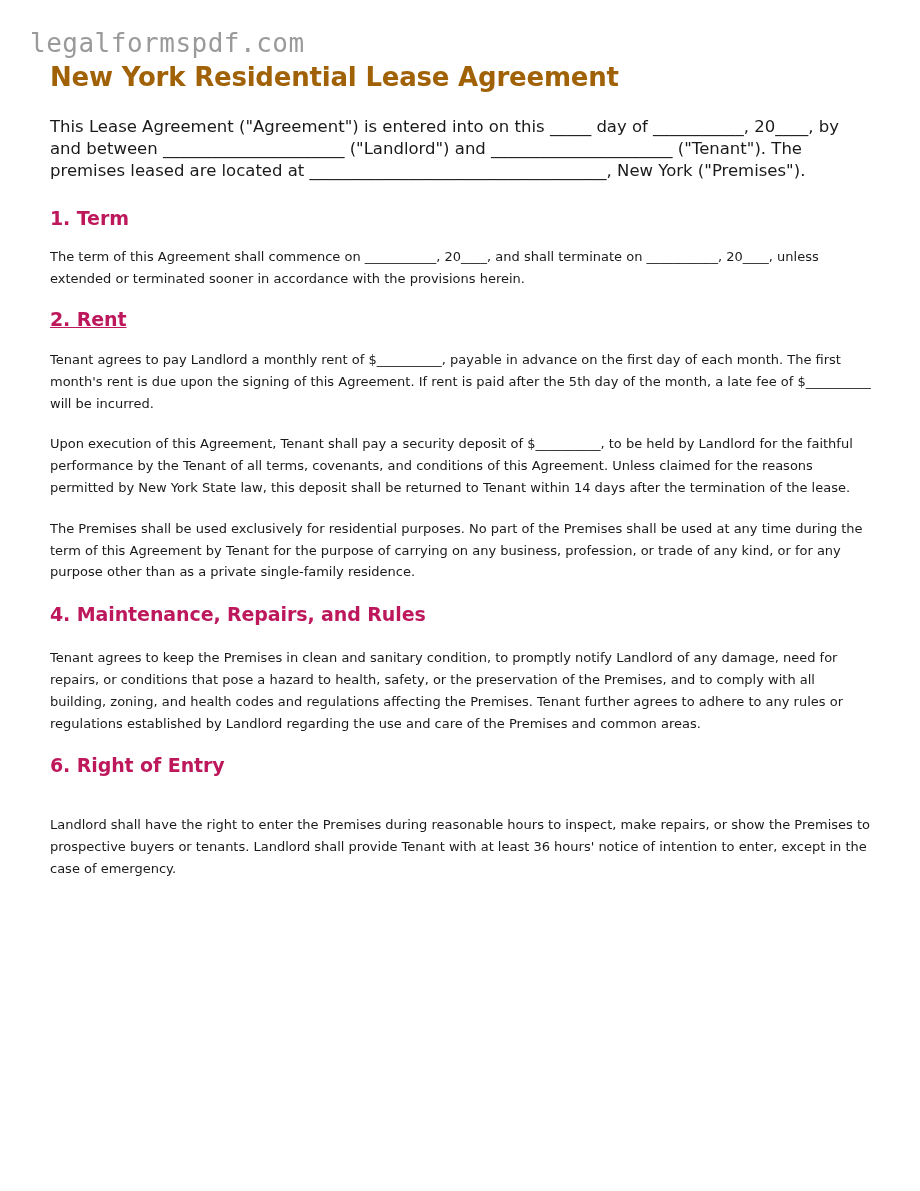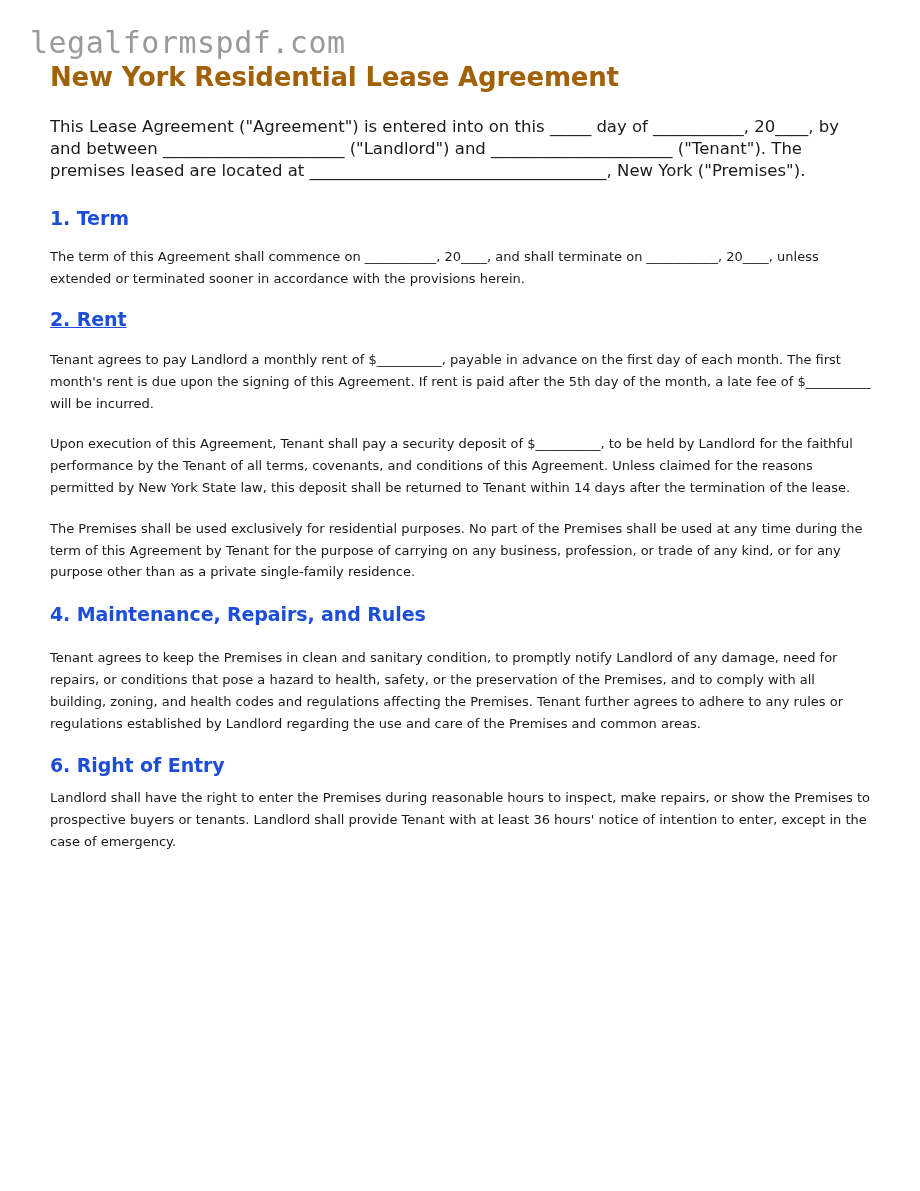--- a/index.html
+++ b/index.html
@@ -19,21 +19,21 @@
     font-family: "DejaVu Sans", "Liberation Sans", sans-serif;
     color: #000000;
   }
 
   
   .watermark {
     position: absolute;
     left: 30px;
     top: 26px;
     font-family: "DejaVu Sans Mono", "Liberation Mono", monospace;
-    font-size: 30px;
+    font-size: 26px;
     line-height: 34px;
     letter-spacing: 0.5px;
     color: #9a9a9a;
     white-space: nowrap;
     user-select: none;
   }
 
   
   .doc {
     position: absolute;
@@ -62,21 +62,21 @@
   .section {
     margin: 0 0 20px 0;
   }
 
   .section-heading {
     font-size: 19px;
     font-weight: bold;
     line-height: 23px;
     margin: 0 0 13px 0;
     letter-spacing: -0.1px;
-    color: #1d4ed8;
+    color: #be185d;
   }
 
   .section-body {
     font-size: 13px;
     line-height: 21.8px;
     margin: 0;
     color: #1a1a1a;
     text-align: left;
   }
 
@@ -86,21 +86,21 @@
   .section.s3 { margin-bottom: 19px; }
   .section.s4 { margin-bottom: 20px; }
   .section.s5 { margin-bottom: 20px; }
   .section.s6 { margin-bottom: 0; }
 
   .section.s1 .section-heading { margin-bottom: 16px; }
   .section.s2 .section-heading { margin-bottom: 18px; text-decoration: underline; }
   .section.s3 .section-heading { margin-bottom: 20px; }
   .section.s4 .section-heading { margin-bottom: 20px; }
   .section.s5 .section-heading { margin-bottom: 21px; }
-  .section.s6 .section-heading { margin-bottom: 10px; }
+  .section.s6 .section-heading { margin-bottom: 37px; }
 </style>
 </head>
 <body>
 
 <div class="page">
 
   <div class="watermark">legalformspdf.com</div>
 
   <div class="doc">
 

